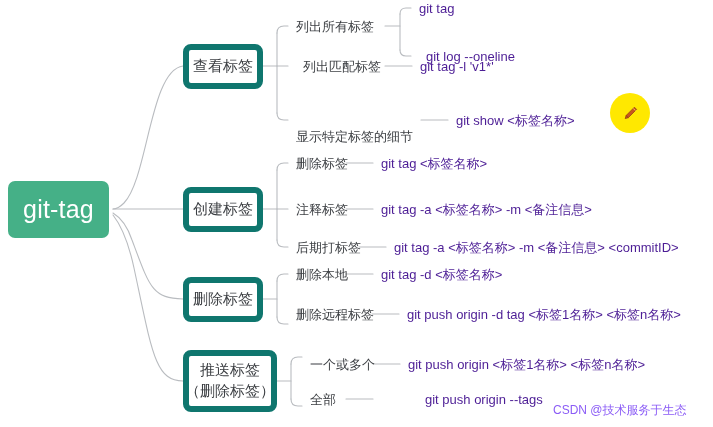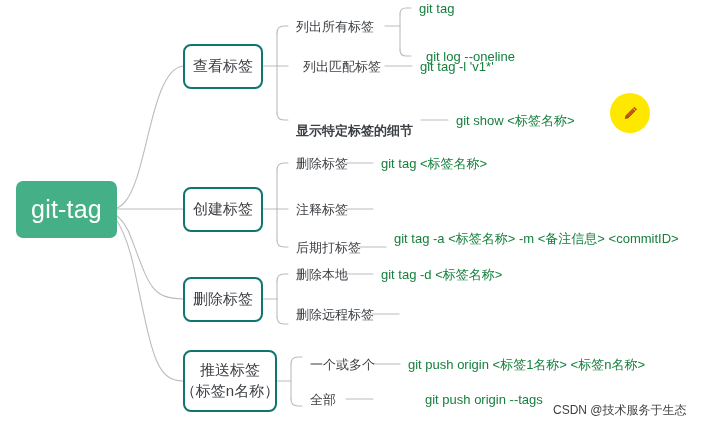--- a/index.html
+++ b/index.html
@@ -21,39 +21,39 @@
     position: absolute;
     left: 0;
     top: 0;
     width: 713px;
     height: 427px;
     pointer-events: none;
   }
   
   .root-node {
     position: absolute;
-    left: 16px;
+    left: 8px;
     top: 181px;
     width: 101px;
     height: 57px;
     background: #45b087;
     border-radius: 7px;
     display: flex;
     align-items: center;
     justify-content: center;
     color: #ffffff;
     font-size: 25px;
     letter-spacing: 0.2px;
     box-sizing: border-box;
   }
   
   .branch-box {
     position: absolute;
     background: #ffffff;
-    border: 2px solid #0f766e;
+    border: 6px solid #0f766e;
     border-radius: 8px;
     display: flex;
     flex-direction: column;
     align-items: center;
     justify-content: center;
     color: #3c3f43;
     font-size: 15px;
     line-height: 1.38;
     box-sizing: border-box;
     white-space: nowrap;
@@ -64,21 +64,21 @@
     position: absolute;
     color: #3c3f43;
     font-size: 13px;
     line-height: 1;
     white-space: nowrap;
     transform: translateY(-50%);
   }
   
   .cmd {
     position: absolute;
-    color: #15803d;
+    color: #4c1d95;
     font-size: 13px;
     line-height: 1;
     white-space: nowrap;
     transform: translateY(-50%);
   }
   
   .pencil-marker {
     position: absolute;
     left: 610px;
     top: 93px;
@@ -89,21 +89,21 @@
     display: flex;
     align-items: center;
     justify-content: center;
   }
   .pencil-marker svg { display: block; }
   
   .watermark {
     position: absolute;
     left: 553px;
     top: 404px;
-    color: #404040;
+    color: #8b5cf6;
     font-size: 12px;
     line-height: 1;
     white-space: nowrap;
     user-select: none;
   }
 </style>
 </head>
 <body>
 
 <div id="canvas">
@@ -173,45 +173,47 @@
   <div class="branch-box" style="left:183px; top:187px; width:80px; height:45px;">
     <span class="ln">创建标签</span>
   </div>
 
   <div class="branch-box" style="left:183px; top:277px; width:80px; height:45px;">
     <span class="ln">删除标签</span>
   </div>
 
   <div class="branch-box" style="left:183px; top:350px; width:94px; height:62px;">
     <span class="ln">推送标签</span>
-    <span class="ln">（标签n名称）</span>
+    <span class="ln">（删除标签）</span>
   </div>
 
   <div class="leaf" style="left:296px; top:26px;">列出所有标签</div>
   <div class="cmd" style="left:419px; top:8px;">git tag</div>
   <div class="cmd" style="left:426px; top:56px;">git log --oneline</div>
 
   <div class="leaf" style="left:296px; top:66px;margin-left:7px;">列出匹配标签</div>
   <div class="cmd" style="left:420px; top:66px;">git tag -l 'v1*'</div>
 
-  <div class="leaf" style="left:296px; top:130px;font-weight:bold;">显示特定标签的细节</div>
+  <div class="leaf" style="left:296px; top:136px;">显示特定标签的细节</div>
   <div class="cmd" style="left:456px; top:120px;">git show &lt;标签名称&gt;</div>
 
   <div class="leaf" style="left:296px; top:163px;">删除标签</div>
   <div class="cmd" style="left:381px; top:163px;">git tag &lt;标签名称&gt;</div>
 
   <div class="leaf" style="left:296px; top:209px;">注释标签</div>
+  <div class="cmd" style="left:381px; top:209px;">git tag -a &lt;标签名称&gt; -m &lt;备注信息&gt;</div>
 
   <div class="leaf" style="left:296px; top:247px;">后期打标签</div>
-  <div class="cmd" style="left:394px; top:238px;">git tag -a &lt;标签名称&gt; -m &lt;备注信息&gt; &lt;commitID&gt;</div>
+  <div class="cmd" style="left:394px; top:247px;">git tag -a &lt;标签名称&gt; -m &lt;备注信息&gt; &lt;commitID&gt;</div>
 
   <div class="leaf" style="left:296px; top:274px;">删除本地</div>
   <div class="cmd" style="left:381px; top:274px;">git tag -d &lt;标签名称&gt;</div>
 
   <div class="leaf" style="left:296px; top:314px;">删除远程标签</div>
+  <div class="cmd" style="left:407px; top:314px;">git push origin -d tag &lt;标签1名称&gt; &lt;标签n名称&gt;</div>
 
   <div class="leaf" style="left:310px; top:364px;">一个或多个</div>
   <div class="cmd" style="left:408px; top:364px;">git push origin &lt;标签1名称&gt; &lt;标签n名称&gt;</div>
 
   <div class="leaf" style="left:310px; top:399px;">全部</div>
   <div class="cmd" style="left:381px; top:399px;margin-left:44px;">git push origin --tags</div>
 
   <div class="pencil-marker">
     <span>
       <svg width="17" height="17" viewBox="0 0 17 17">

